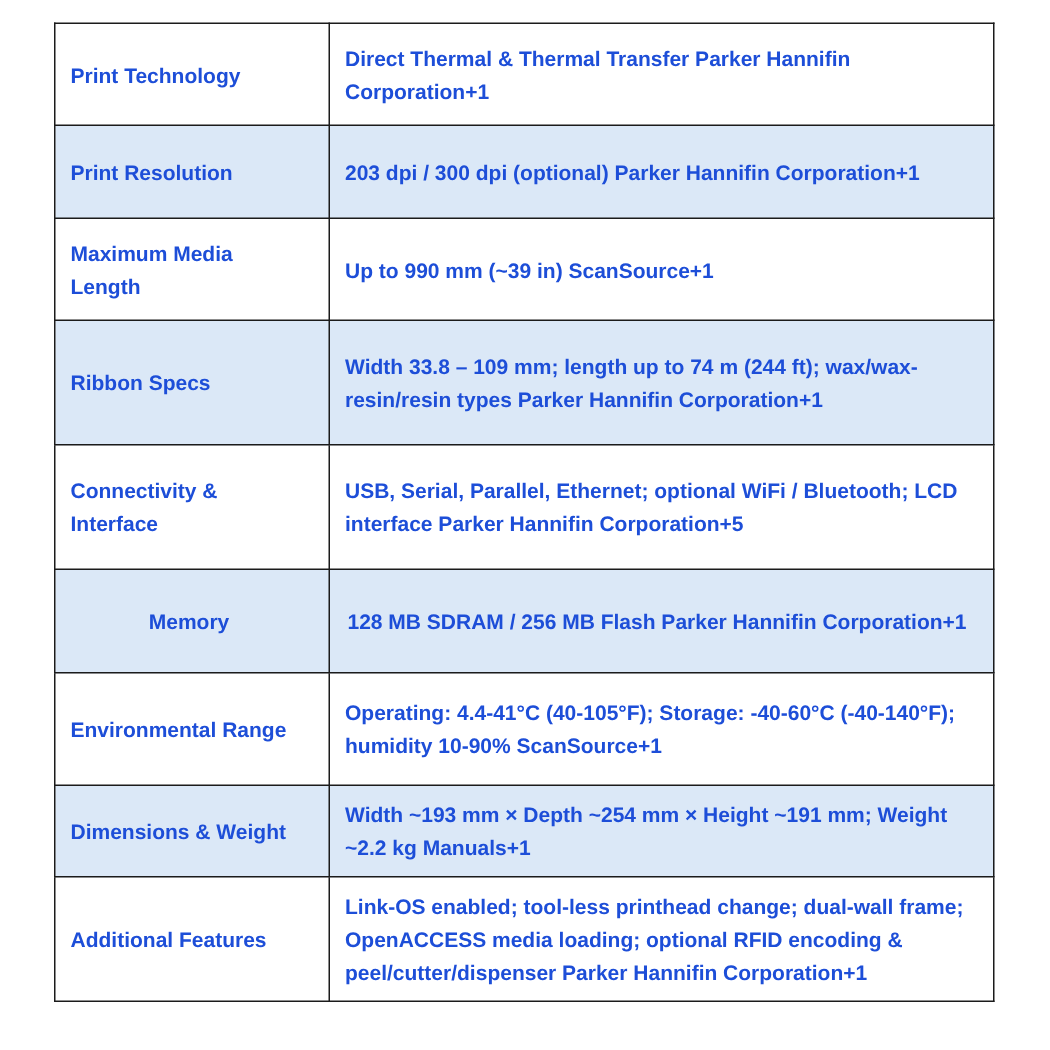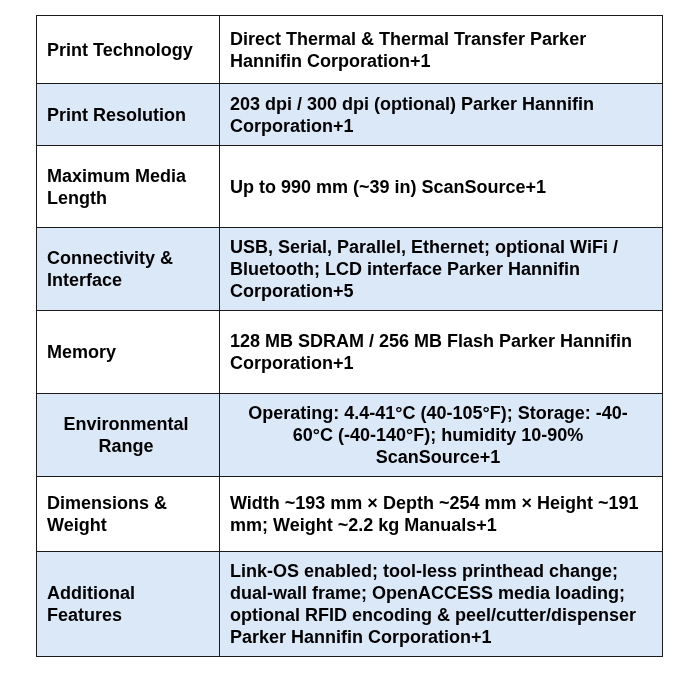--- a/index.html
+++ b/index.html
@@ -12,37 +12,37 @@
   }
   .spec-table {
     position: absolute;
     left: 36px;
     top: 15px;
     width: 626px;
     border-collapse: collapse;
     table-layout: fixed;
     font-family: "Liberation Sans", sans-serif;
     font-weight: 700;
-    font-size: 18px;
+    font-size: 14px;
     line-height: 22px;
-    color: #000000;
+    color: #1d4ed8;
   }
   .spec-table col.c-label { width: 183px; }
   .spec-table col.c-value { width: 443px; }
   .spec-table td {
     border: 1.5px solid #1b1b1b;
     vertical-align: middle;
     background: #ffffff;
   }
   .spec-table td.label-cell { padding: 8px 14px 8px 10px; }
   .spec-table td.value-cell { padding: 8px 16px 8px 10px; }
   .spec-table tr:nth-child(even) td { background: #dbe8f7; }
   .spec-table tr:nth-child(1) { height: 68px; }
   .spec-table tr:nth-child(2) { height: 62px; }
-  .spec-table tr:nth-child(3) { height: 82px; }
+  .spec-table tr:nth-child(3) { height: 68px; }
   .spec-table tr:nth-child(4) { height: 83px; }
   .spec-table tr:nth-child(5) { height: 83px; padding-left: 36px; }
   .spec-table tr:nth-child(6) { height: 69px; text-align: center; }
   .spec-table tr:nth-child(7) { height: 75px; }
   .spec-table tr:nth-child(8) { height: 52px; }
   .spec-table tr:nth-child(9) { height: 76px; }
 </style>
 </head>
 <body>
 
@@ -58,20 +58,24 @@
     </tr>
     <tr>
       <td class="label-cell">Print Resolution</td>
       <td class="value-cell">203 dpi / 300 dpi (optional) Parker Hannifin Corporation+1</td>
     </tr>
     <tr>
       <td class="label-cell">Maximum Media Length</td>
       <td class="value-cell">Up to 990 mm (~39 in) ScanSource+1</td>
     </tr>
     <tr>
+      <td class="label-cell">Ribbon Specs</td>
+      <td class="value-cell">Width 33.8 – 109 mm; length up to 74 m (244 ft); wax/wax-resin/resin types Parker Hannifin Corporation+1</td>
+    </tr>
+    <tr>
       <td class="label-cell">Connectivity &amp; Interface</td>
       <td class="value-cell">USB, Serial, Parallel, Ethernet; optional WiFi / Bluetooth; LCD interface Parker Hannifin Corporation+5</td>
     </tr>
     <tr>
       <td class="label-cell">Memory</td>
       <td class="value-cell">128 MB SDRAM / 256 MB Flash Parker Hannifin Corporation+1</td>
     </tr>
     <tr>
       <td class="label-cell">Environmental Range</td>
       <td class="value-cell">Operating: 4.4-41°C (40-105°F); Storage: -40-60°C (-40-140°F); humidity 10-90% ScanSource+1</td>

